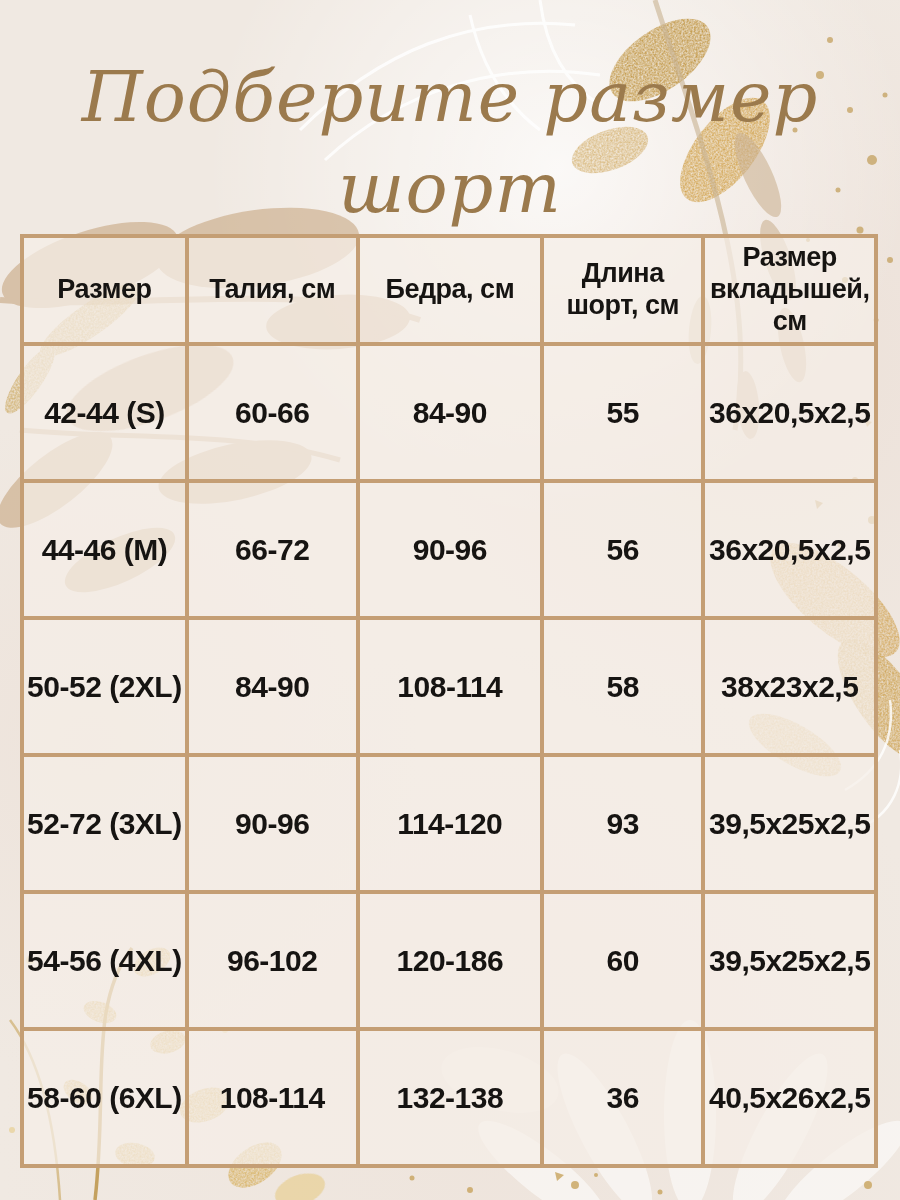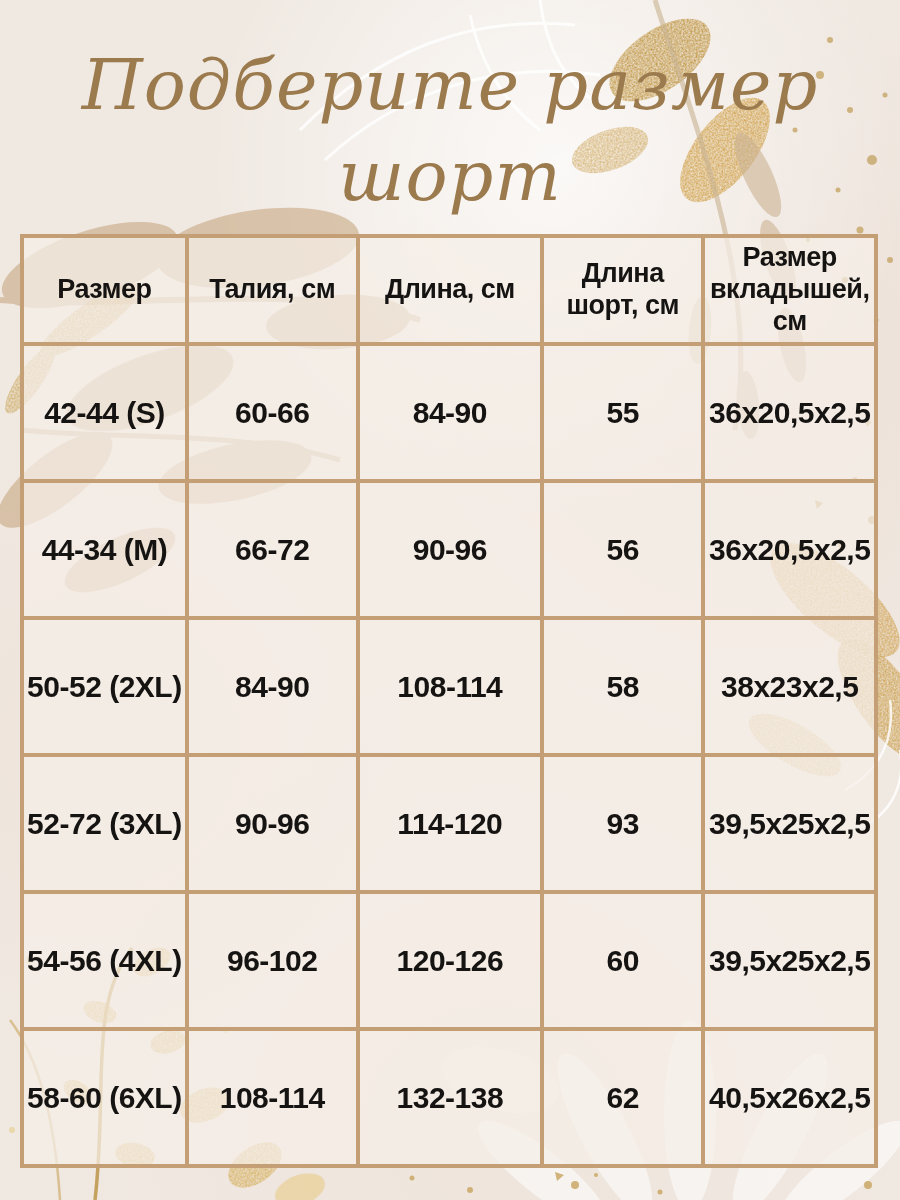--- a/index.html
+++ b/index.html
@@ -10,21 +10,21 @@
     background:
       radial-gradient(circle at 62% 14%, rgba(255,255,255,0.75), rgba(255,255,255,0) 30%),
       radial-gradient(circle at 85% 30%, rgba(232,214,204,0.45), rgba(232,214,204,0) 35%),
       radial-gradient(circle at 10% 62%, rgba(234,219,209,0.40), rgba(234,219,209,0) 30%),
       radial-gradient(circle at 55% 95%, rgba(236,223,214,0.45), rgba(236,223,214,0) 40%),
       #f0e9e2;
     font-family:"Liberation Sans", sans-serif;
   }
   .deco{position:absolute;left:0;top:0;z-index:0;pointer-events:none;}
   .title{
-    position:absolute;left:0;top:40px;width:900px;z-index:2;
+    position:absolute;left:0;top:52px;width:900px;z-index:2;
     text-align:center;
     font-family:"DejaVu Serif", serif;
     font-style:italic;
     font-weight:500;
     font-size:70px;
     line-height:1.3;
     color:#9b7a4d;
     letter-spacing:1px;
   }
   .size-table{
@@ -190,35 +190,35 @@
       <col class="c1">
         <col class="c2">
         <col class="c3">
         <col class="c4">
         <col class="c5">
     </colgroup>
     <thead>
       <tr>
         <th>Размер</th>
         <th>Талия, см</th>
-        <th>Длина, см</th>
+        <th>Бедра, см</th>
         <th>Длина шорт, см</th>
         <th>Размер вкладышей, см</th>
       </tr>
     </thead>
     <tbody>
       <tr>
         <td>42-44 (S)</td>
         <td>60-66</td>
         <td>84-90</td>
         <td>55</td>
         <td>36х20,5х2,5</td>
       </tr>
       <tr>
-        <td>44-34 (M)</td>
+        <td>44-46 (M)</td>
         <td>66-72</td>
         <td>90-96</td>
         <td>56</td>
         <td>36х20,5х2,5</td>
       </tr>
       <tr>
         <td>50-52 (2XL)</td>
         <td>84-90</td>
         <td>108-114</td>
         <td>58</td>
@@ -227,27 +227,27 @@
       <tr>
         <td>52-72 (3XL)</td>
         <td>90-96</td>
         <td>114-120</td>
         <td>93</td>
         <td>39,5х25х2,5</td>
       </tr>
       <tr>
         <td>54-56 (4XL)</td>
         <td>96-102</td>
-        <td>120-126</td>
+        <td>120-186</td>
         <td>60</td>
         <td>39,5х25х2,5</td>
       </tr>
       <tr>
         <td>58-60 (6XL)</td>
         <td>108-114</td>
         <td>132-138</td>
-        <td>62</td>
+        <td>36</td>
         <td>40,5х26х2,5</td>
       </tr>
     </tbody>
   </table>
 
 </div>
 
 </body></html>

